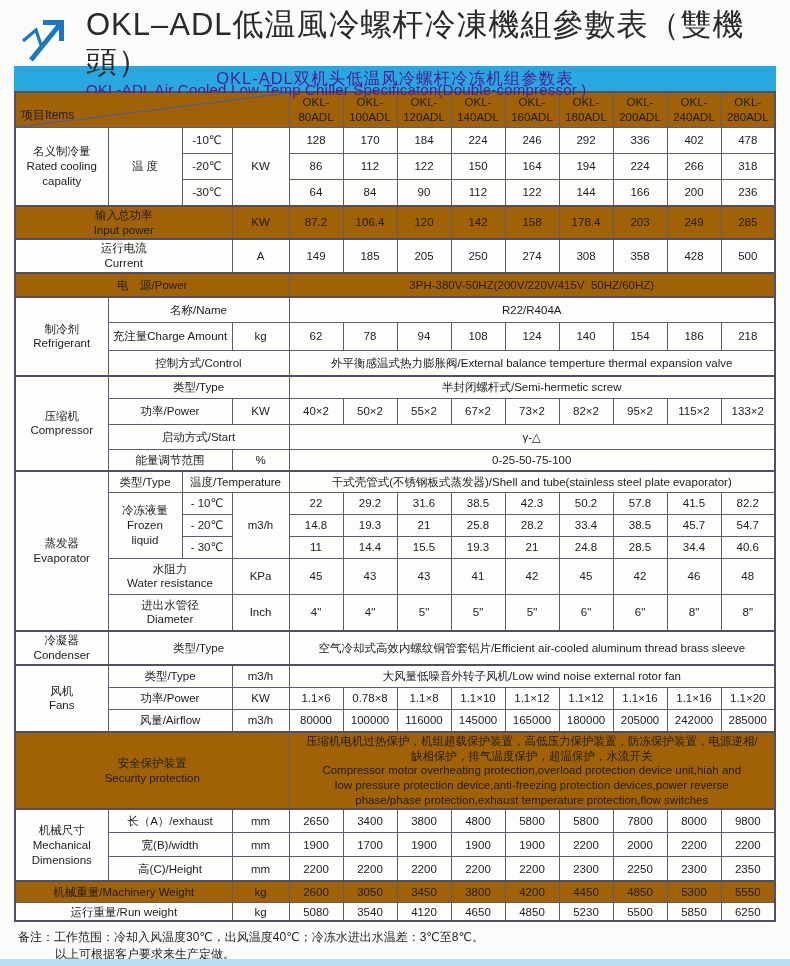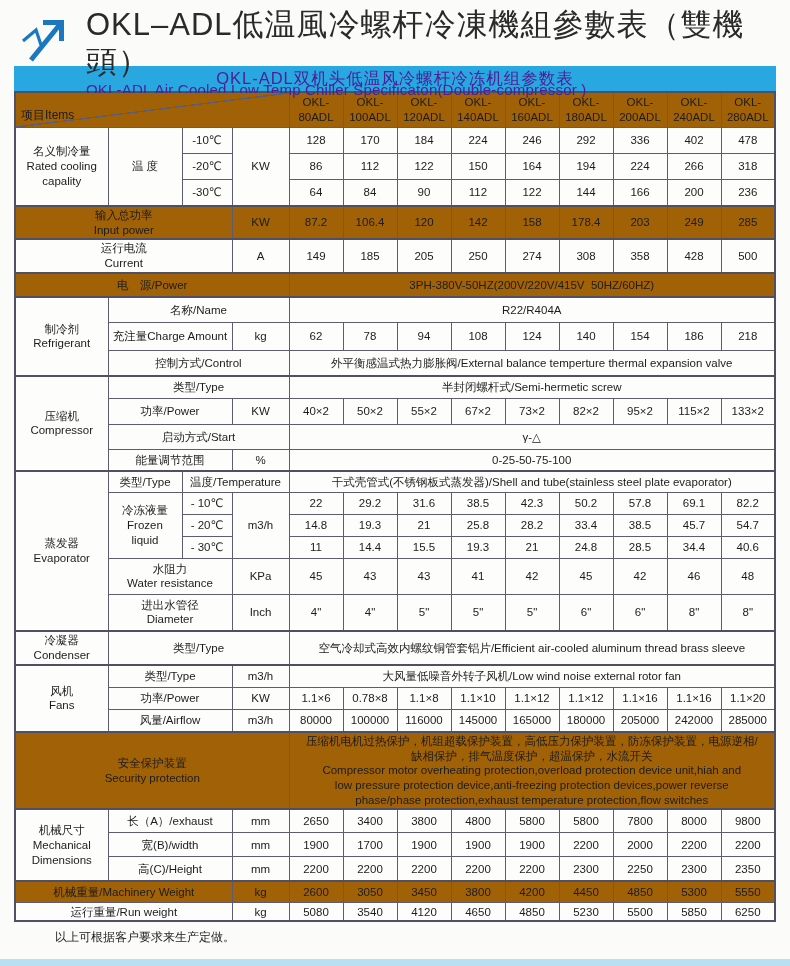--- a/index.html
+++ b/index.html
@@ -246,21 +246,21 @@
 liquid</td>
           <td>- 10℃</td>
           <td rowspan="3">m3/h</td>
           <td>22</td>
           <td>29.2</td>
           <td>31.6</td>
           <td>38.5</td>
           <td>42.3</td>
           <td>50.2</td>
           <td>57.8</td>
-          <td>69.1</td>
+          <td>41.5</td>
           <td>82.2</td>
         </tr>
         <tr class="h19">
           <td>- 20℃</td>
           <td>14.8</td>
           <td>19.3</td>
           <td>21</td>
           <td>25.8</td>
           <td>28.2</td>
           <td>33.4</td>
@@ -421,17 +421,18 @@
           <td>4850</td>
           <td>5230</td>
           <td>5500</td>
           <td>5850</td>
           <td>6250</td>
         </tr>
       </tbody>
   </table>
 
   <div class="notes" id="notes">
+      <div class="note-line">备注：工作范围：冷却入风温度30℃，出风温度40℃；冷冻水进出水温差：3℃至8℃。</div>
       <div class="note-line indent">以上可根据客户要求来生产定做。</div>
     </div>
 
   <div class="strip"></div>
 </div>
 
 </body></html>

